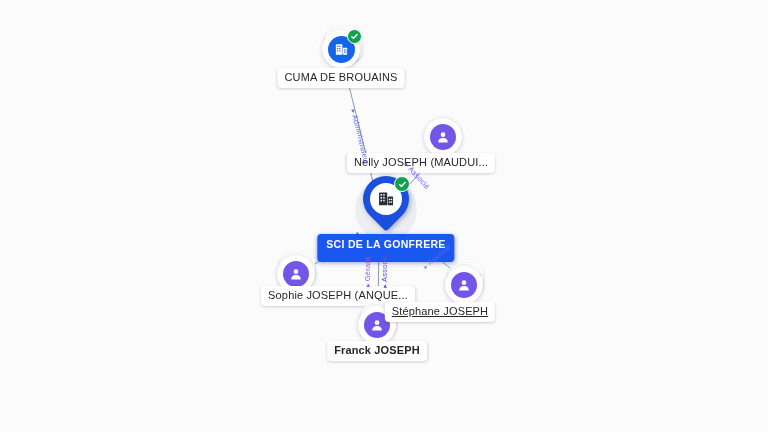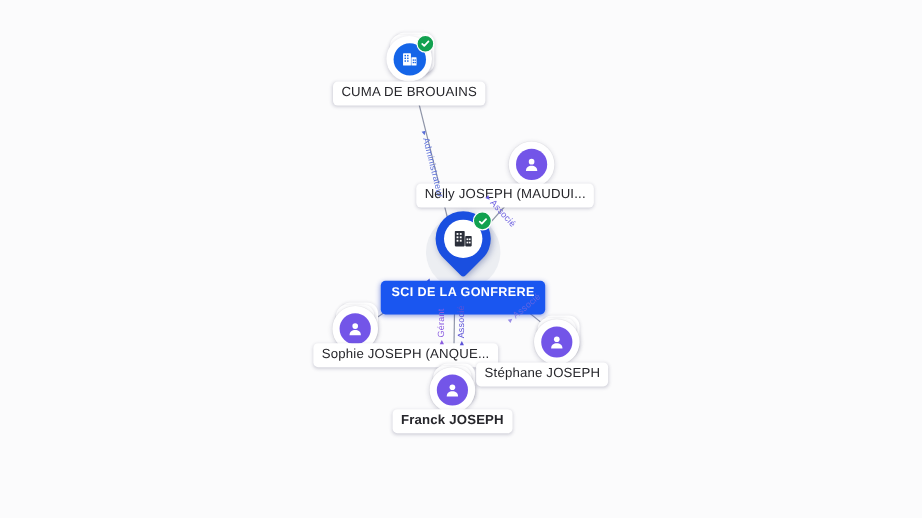--- a/index.html
+++ b/index.html
@@ -314,21 +314,21 @@
       <div class="person-outer">
         <div class="person-inner">
           <svg width="14" height="14" viewBox="0 0 16 16" fill="#ffffff">
             <circle cx="8" cy="5.4" r="2.7"></circle>
             <path d="M2.6 14.2 C2.6 10.6 5.1 9.2 8 9.2 C10.9 9.2 13.4 10.6 13.4 14.2 Z"></path>
           </svg>
         </div>
       </div>
     </div>
   </div>
-  <div class="node-label" style="left:452px; top:302px;">Stéphane JOSEPH</div>
+  <div class="node-label" style="left:440px; top:302px;text-decoration:underline;">Stéphane JOSEPH</div>
 
   <div class="edge-label" style="left:360px; top:137px; color:#5b6fd8; transform:translate(-50%,-50%) rotate(76deg);">
     <span class="arrow-dot">▸</span><span>Administrateur</span>
   </div>
 
   <div class="edge-label" style="left:417px; top:176px; color:#6a5de0; transform:translate(-50%,-50%) rotate(48deg);">
     <span class="arrow-dot">▸</span><span>Associé</span>
   </div>
 
   <div class="edge-label" style="left:368px; top:272px; color:#8a5ce0; transform:translate(-50%,-50%) rotate(-90deg);">

